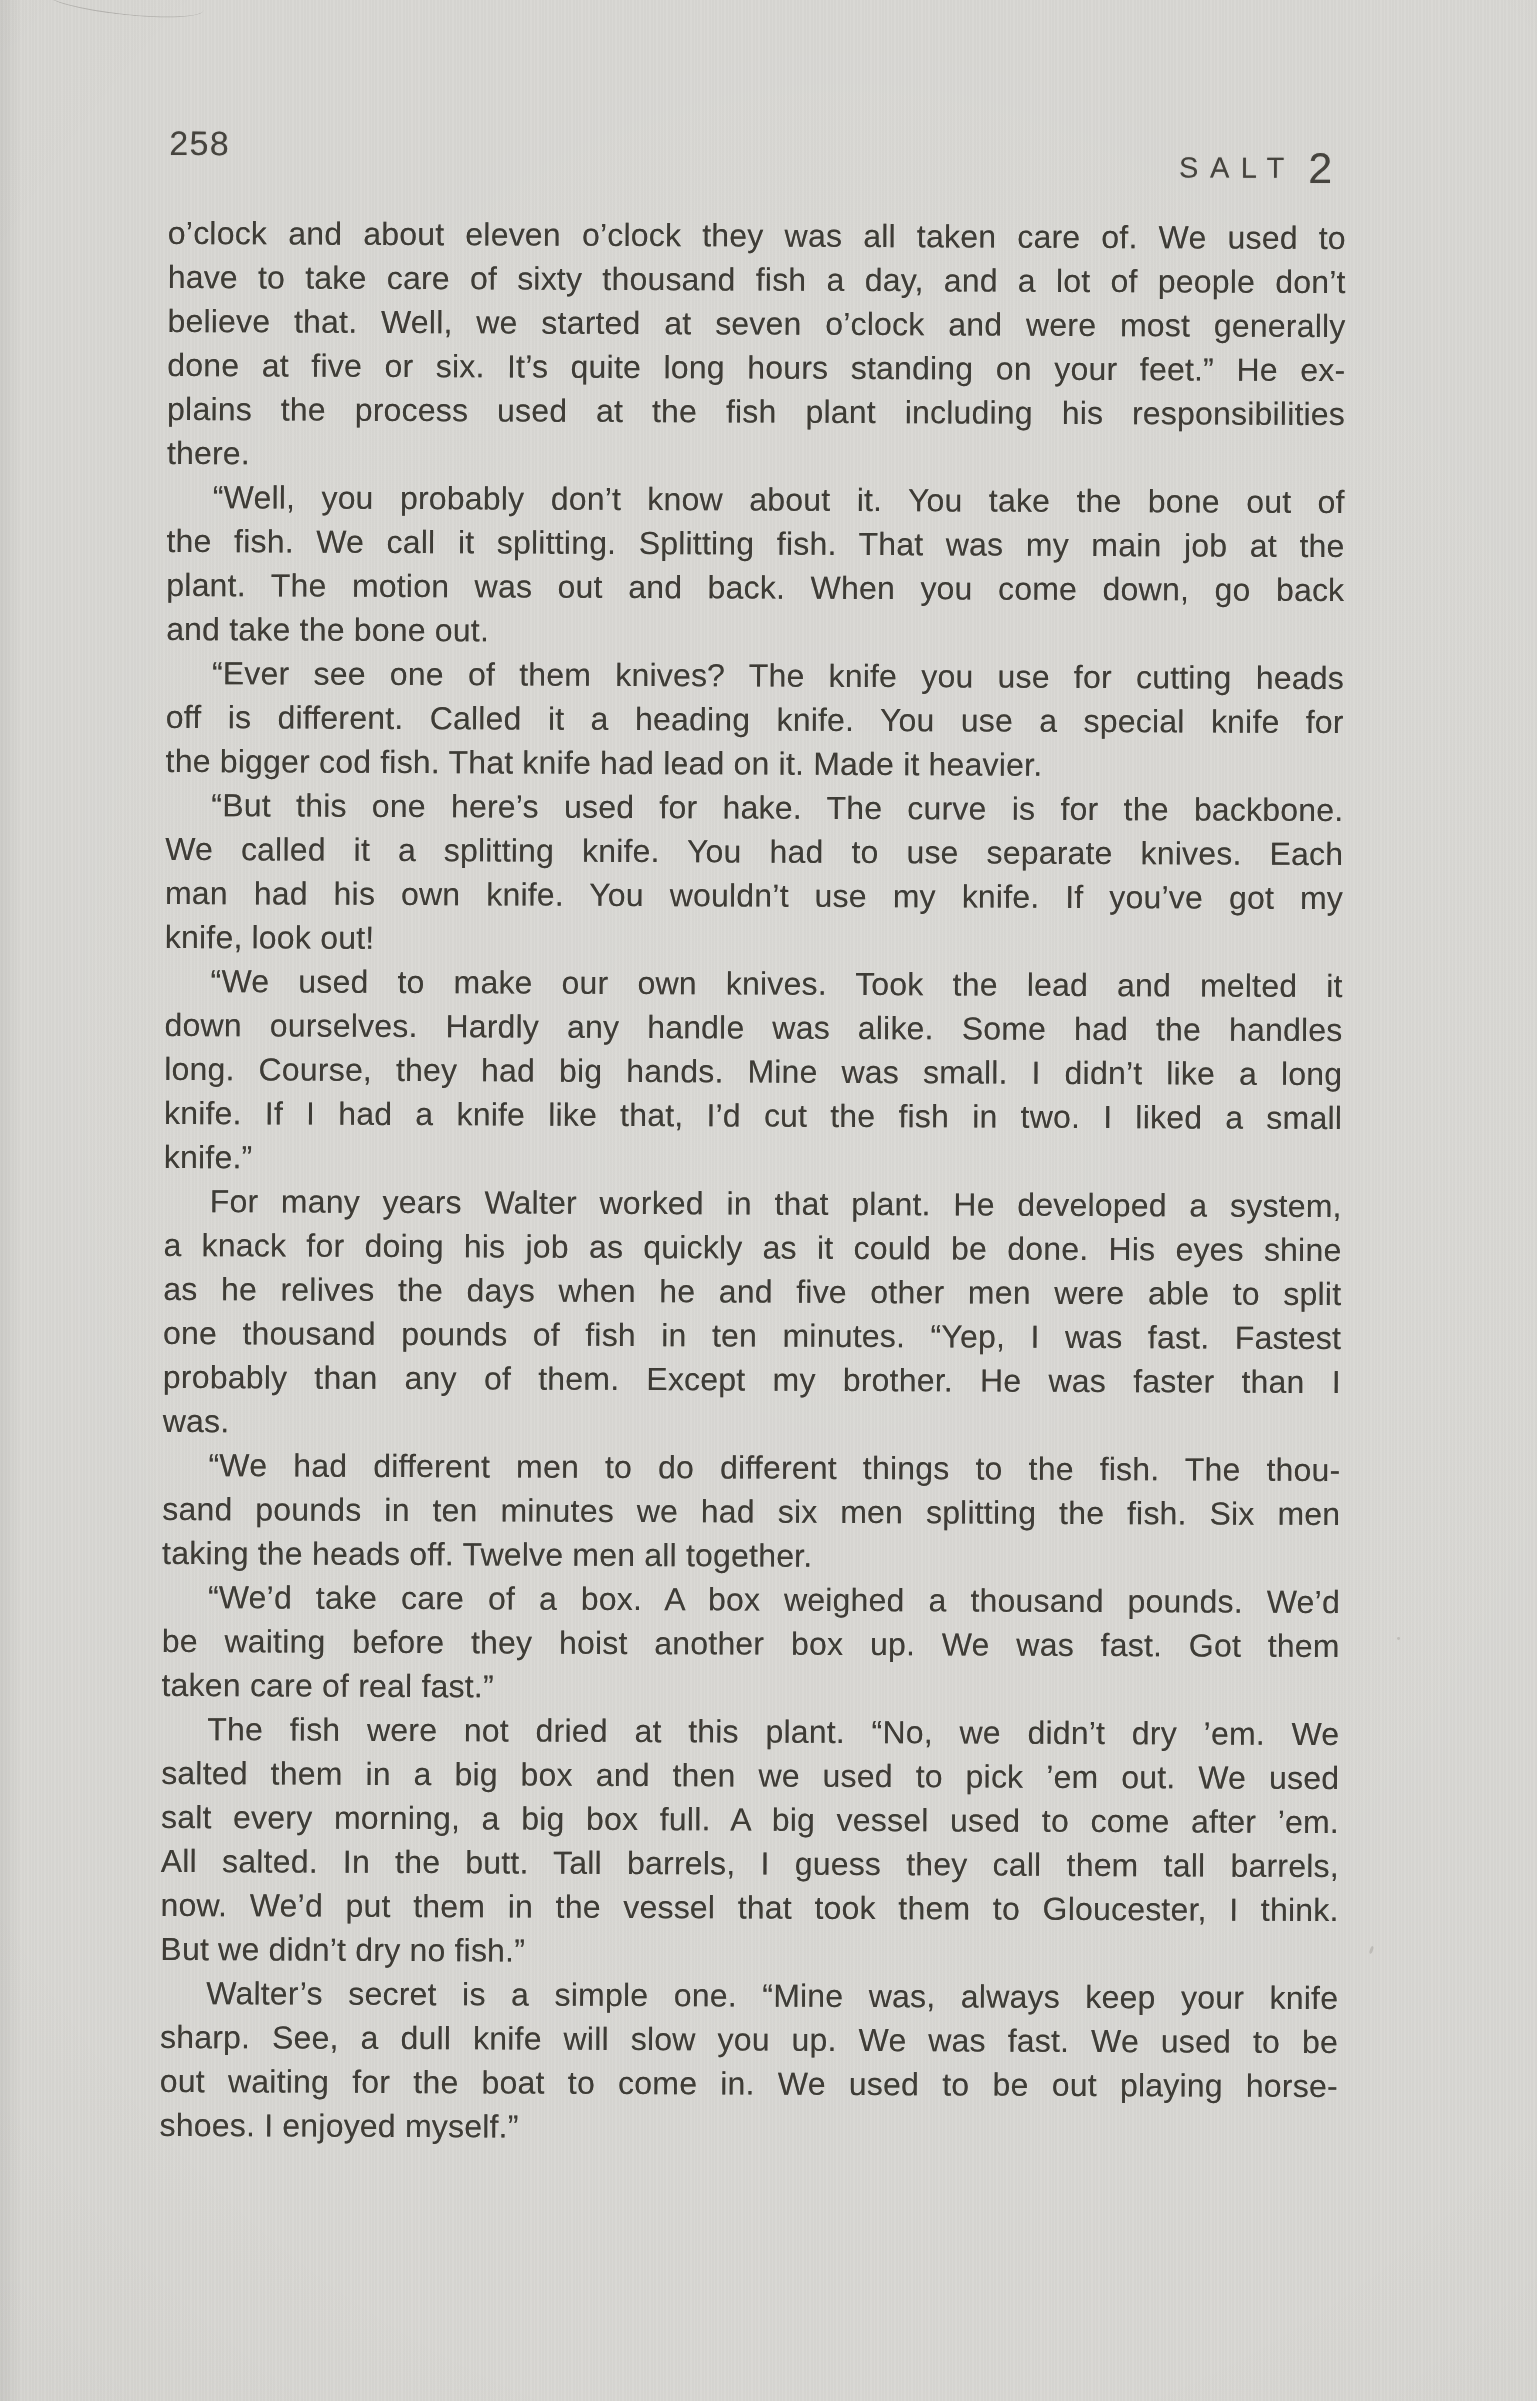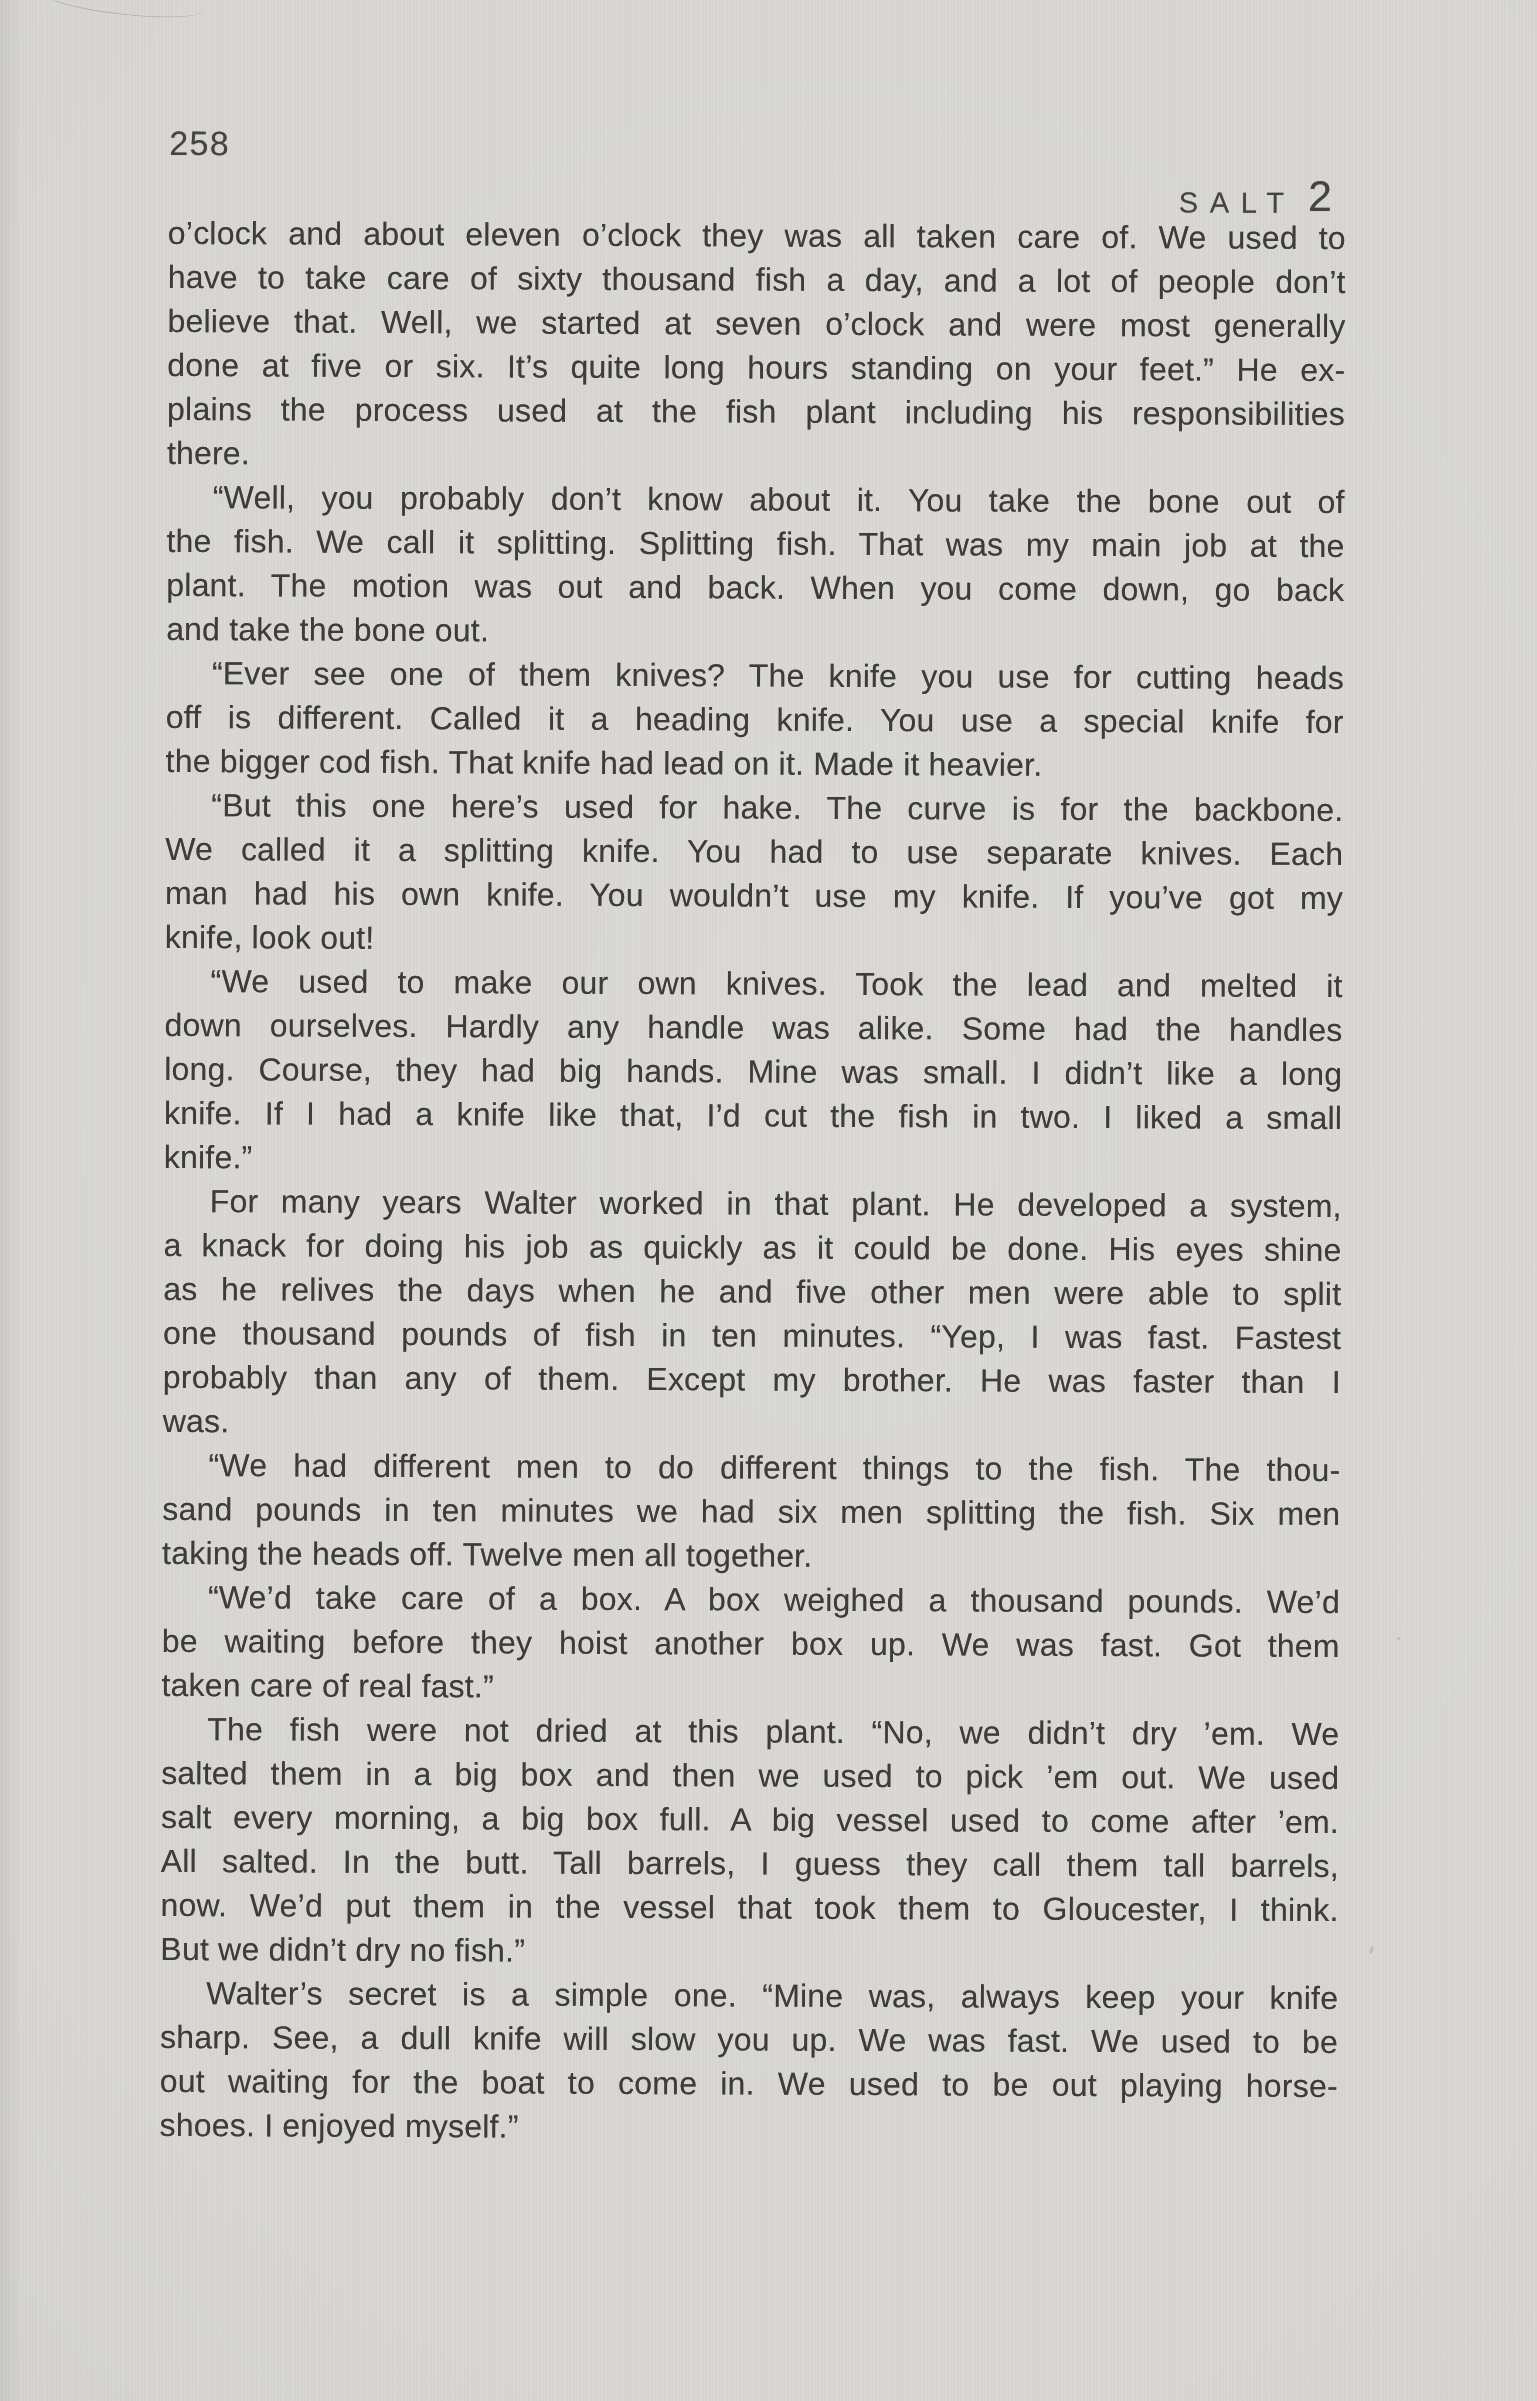--- a/index.html
+++ b/index.html
@@ -69,24 +69,23 @@
     line-height: 1;
     letter-spacing: 1.4px;
     color: #46443e;
     text-shadow: 0 0 0.7px rgba(70,68,62,0.5);
   }
   .running-title {
     position: absolute;
     top: 142px;
     right: 206px;
     display: flex;
-    align-items: flex-end;
+    align-items: center;
     color: #46443e;
     text-shadow: 0 0 0.7px rgba(70,68,62,0.5);
-    margin-top: 28px;
   }
   .rt-word {
     font-size: 29px;
     letter-spacing: 0.40em;
     line-height: 1;
   }
   .rt-num {
     font-size: 43px;
     line-height: 1;
     margin-left: 12.5px;

